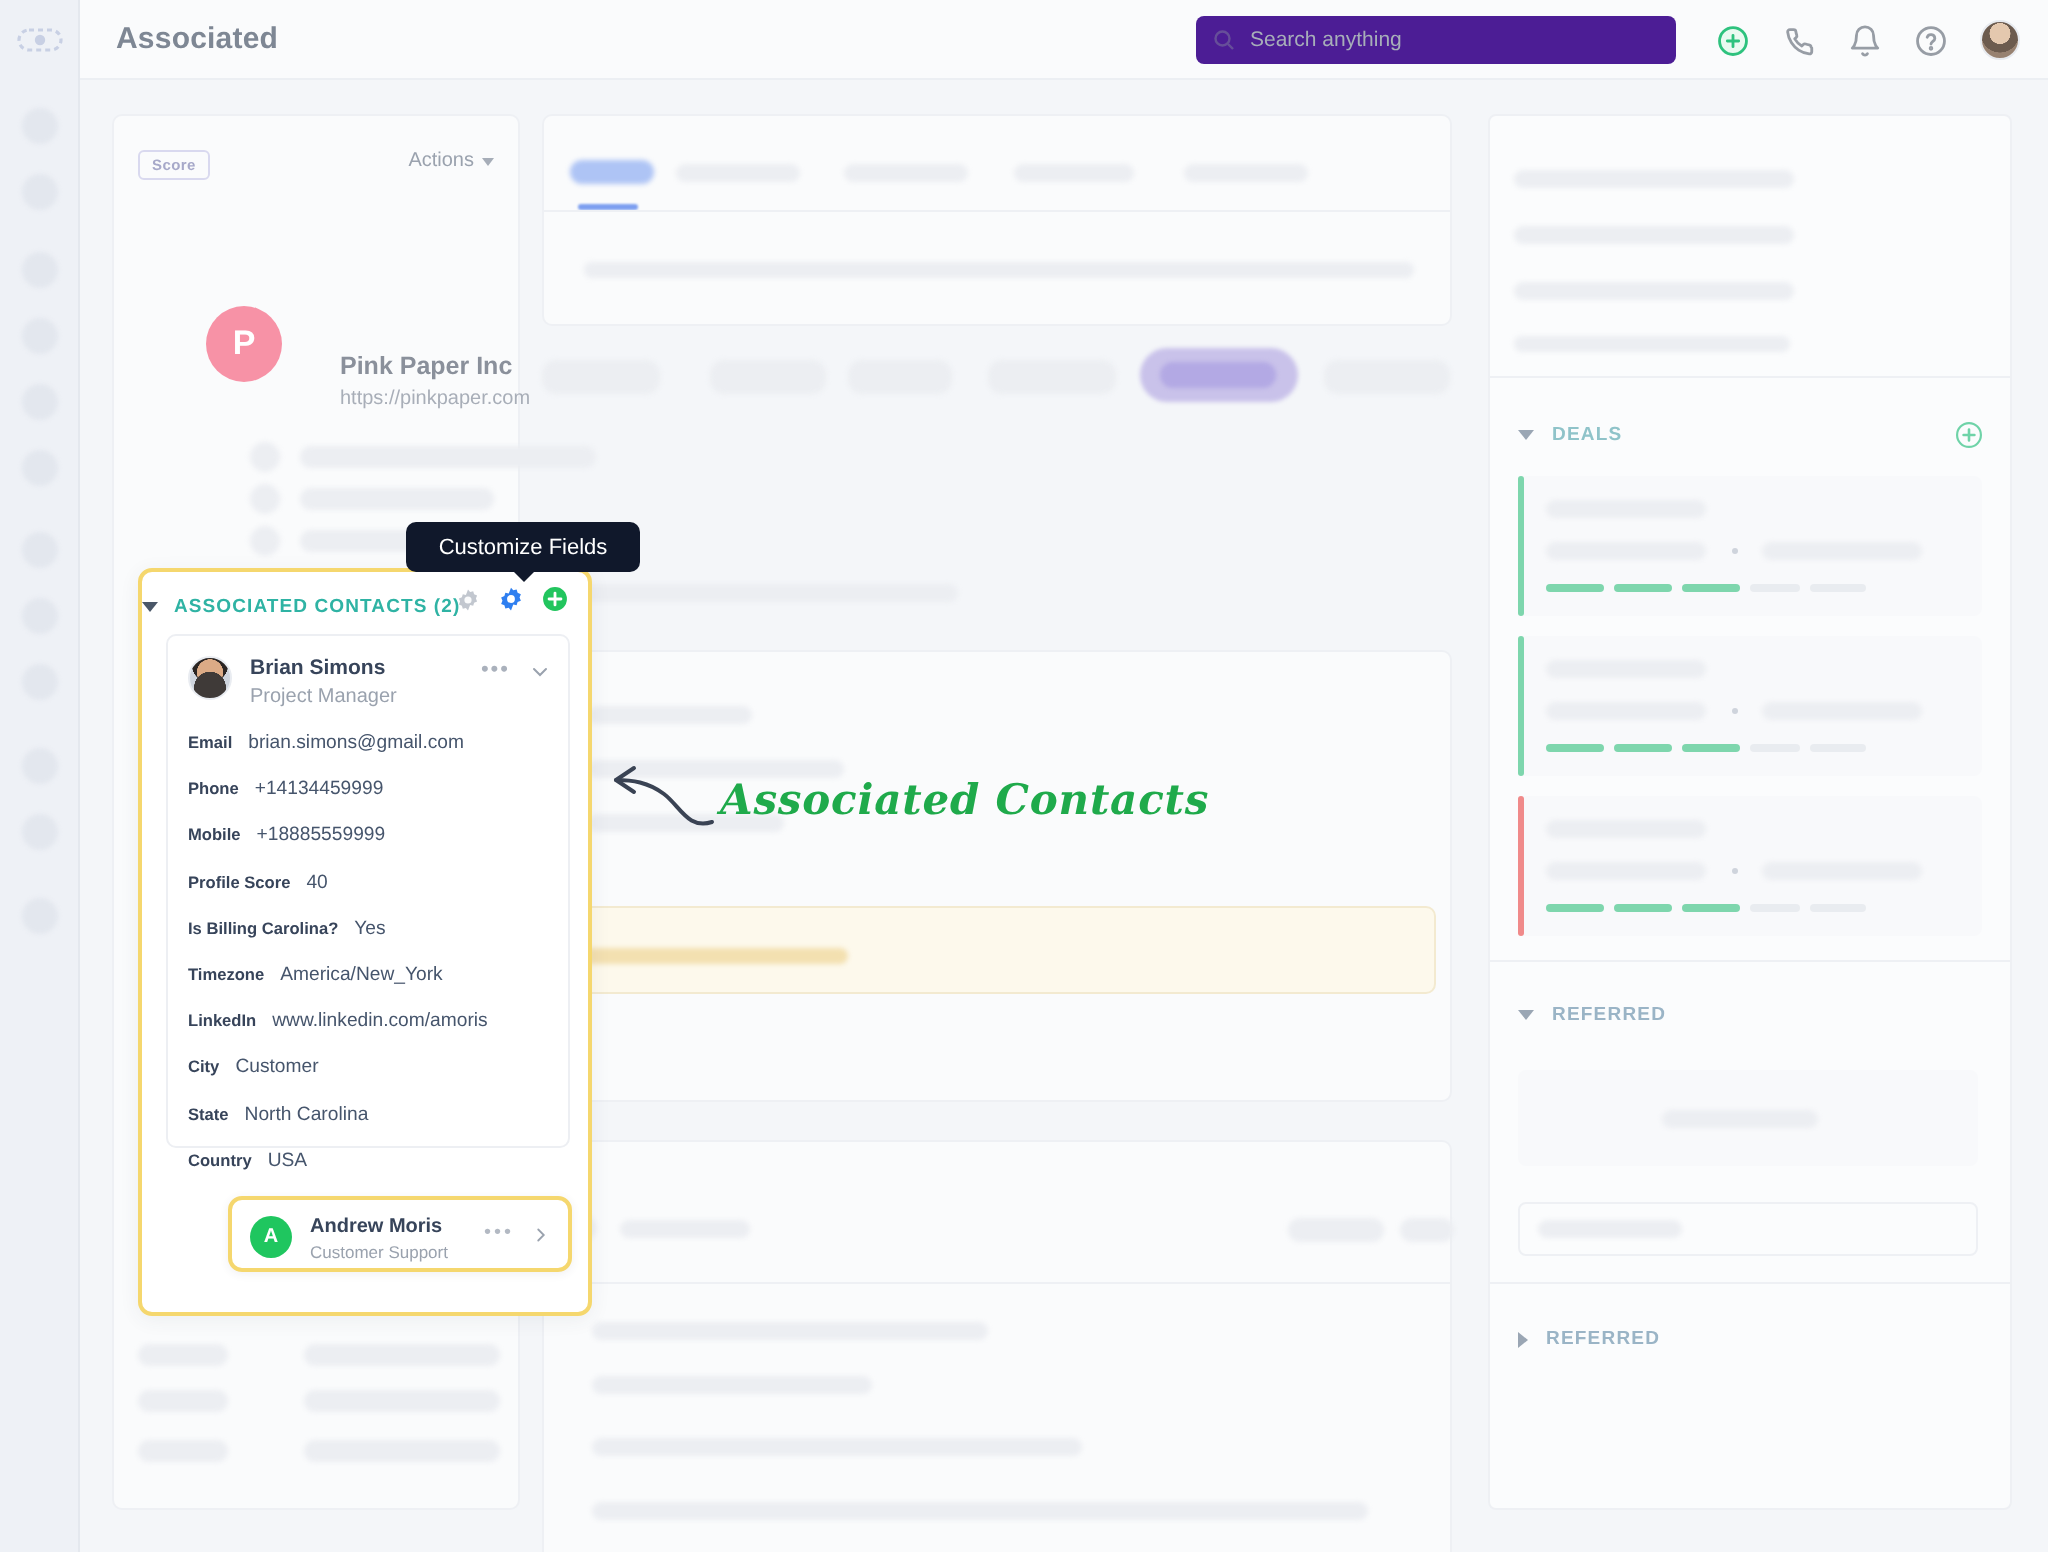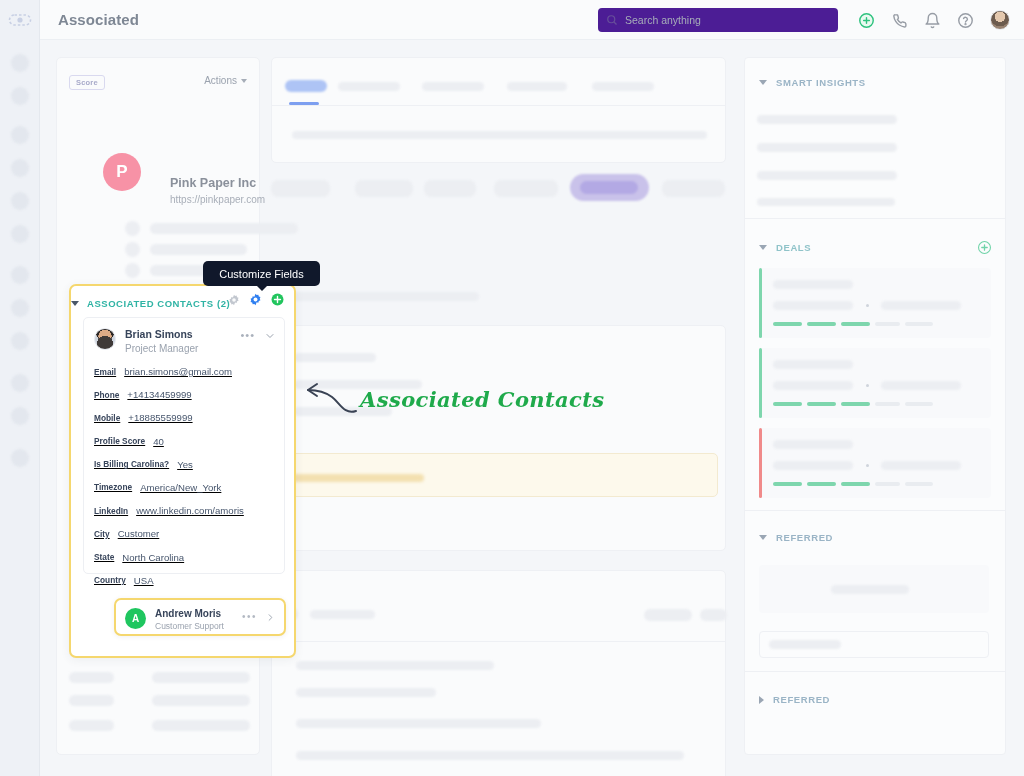--- a/index.html
+++ b/index.html
@@ -155,21 +155,21 @@
   .c-role {
     position: absolute; left: 41px; top: 25px; font-size: 10px; color: #9aa2ae;
   }
   .c-dots {
     position: absolute; right: 29px; top: 13px; font-size: 11px;
     color: #aab1bc; letter-spacing: 1px; line-height: 8px;
   }
   .c-chev { position: absolute; right: 8px; top: 12px; width: 12px; height: 12px; }
 
   .fields { position: absolute; left: 10px; top: 48px; right: 8px; }
-  .f-row { display: flex; align-items: center; margin-bottom: 12.2px; text-decoration: underline; }
+  .f-row { display: flex; align-items: flex-start; margin-bottom: 12.2px; }
   .f-label { font-size: 8.3px; font-weight: bold; color: #37445a; white-space: nowrap; }
   .f-val { font-size: 9.6px; color: #46556c; margin-left: 8px; white-space: nowrap; }
 
   .contact-row2 {
     position: absolute; left: 43px; top: 312px; width: 172px; height: 38px;
     background: #fff; border: 2px solid #f5d76e; border-radius: 7px;
     box-shadow: 0 1px 5px rgba(60,70,90,.08);
   }
   .c2-avatar {
     position: absolute; left: 9px; top: 8px; width: 21px; height: 21px;
@@ -453,24 +453,20 @@
     </div>
   </div>
 
   <div class="tooltip">
     <span class="tooltip-label">Customize Fields</span>
     <span class="tooltip-arrow"></span>
   </div>
 
   <div class="col-right">
 
-    <div class="sec-head" style="padding-top:19px;">
-      <span class="sec-caret-d"></span>
-      <span class="sec-title">SMART INSIGHTS</span>
-    </div>
     <div style="position:relative;height:130px;">
       <div class="sk" style="position:absolute;left:12px;top:27px;width:140px;height:9px;"></div>
       <div class="sk" style="position:absolute;left:12px;top:55px;width:140px;height:9px;"></div>
       <div class="sk" style="position:absolute;left:12px;top:83px;width:140px;height:9px;"></div>
       <div class="sk" style="position:absolute;left:12px;top:110px;width:138px;height:8px;"></div>
     </div>
     <div class="sec-divider"></div>
 
     <div class="sec-head" style="padding-top:22px;">
       <span class="sec-caret-d"></span>

